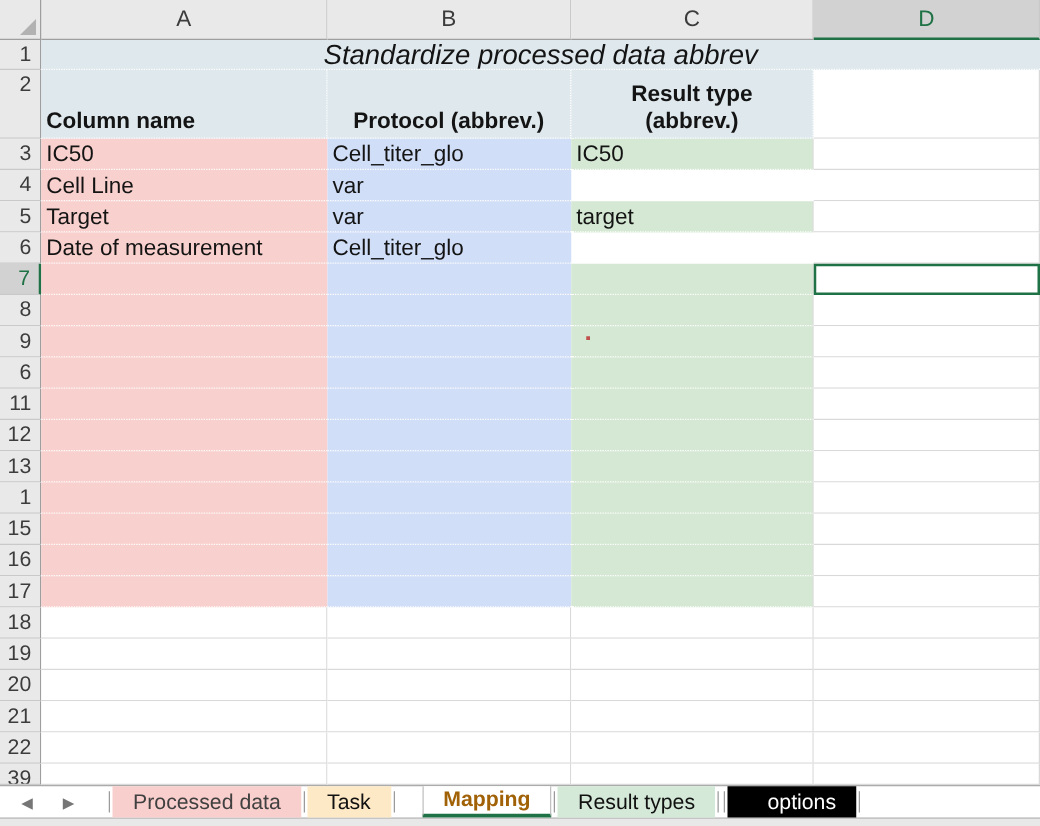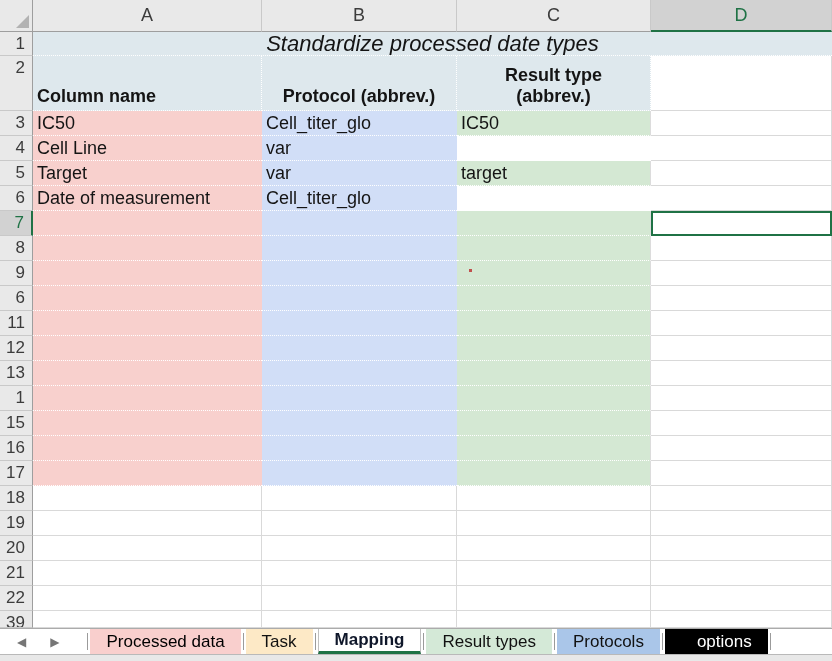--- a/index.html
+++ b/index.html
@@ -110,21 +110,21 @@
       <div class="rh" style="grid-area: 15 / 1;">1</div>
       <div class="rh" style="grid-area: 16 / 1;">15</div>
       <div class="rh" style="grid-area: 17 / 1;">16</div>
       <div class="rh" style="grid-area: 18 / 1;">17</div>
       <div class="rh" style="grid-area: 19 / 1;">18</div>
       <div class="rh" style="grid-area: 20 / 1;">19</div>
       <div class="rh" style="grid-area: 21 / 1;">20</div>
       <div class="rh" style="grid-area: 22 / 1;">21</div>
       <div class="rh" style="grid-area: 23 / 1;">22</div>
       <div class="rh" style="grid-area: 24 / 1;">39</div>
-      <div class="cell band" style="grid-area: 2 / 2 / auto / 6;">Standardize processed date types</div>
+      <div class="cell band" style="grid-area: 2 / 2 / auto / 6;">Standardize processed data abbrev</div>
       <div class="cell hdr2 a2" style="grid-area: 3 / 2;">Column name</div>
       <div class="cell hdr2 c2" style="grid-area: 3 / 4;">Result type
 (abbrev.)</div>
       <div class="cell hdr2 b2" style="grid-area: 3 / 3;">Protocol (abbrev.)</div>
       <div class="cell white" style="grid-area: 3 / 5;"></div>
       <div class="cell fillA" style="grid-area: 4 / 2;">IC50</div>
       <div class="cell fillB" style="grid-area: 4 / 3;">Cell_titer_glo</div>
       <div class="cell fillC" style="grid-area: 4 / 4;">IC50</div>
       <div class="cell white" style="grid-area: 4 / 5;"></div>
       <div class="cell fillA" style="grid-area: 5 / 2;">Cell Line</div>
@@ -208,28 +208,27 @@
       <div class="cell white" style="grid-area: 24 / 4;"></div>
       <div class="cell white" style="grid-area: 24 / 5;"></div>
     </div>
   <div class="tabbar">
     <div class="nav">
       <span>◀</span>
       <span>▶</span>
     </div>
     <div class="tabs" id="tabs">
         <span class="tabdiv"></span>
-        <div class="tab" style="background: rgb(249, 207, 205); color: #000000;">Processed data</div>
+        <div class="tab" style="background: rgb(249, 207, 205); color: #404040;">Processed data</div>
         <span class="tabdiv"></span>
         <div class="tab" style="background: rgb(253, 233, 198); color: rgb(17, 17, 17);">Task</div>
         <span class="tabdiv"></span>
-        <div class="tab active" style="background: rgb(255, 255, 255); color: #0f172a;">Mapping</div>
+        <div class="tab active" style="background: rgb(255, 255, 255); color: #a16207; margin-left: 20px;">Mapping</div>
         <span class="tabdiv"></span>
         <div class="tab" style="background: rgb(212, 233, 215); color: rgb(17, 17, 17);">Result types</div>
         <span class="tabdiv"></span>
-        <div class="tab" style="background: rgb(170, 198, 233); color: rgb(17, 17, 17);">Protocols</div>
         <span class="tabdiv"></span>
         <div class="tab" style="background: rgb(0, 0, 0); color: rgb(255, 255, 255); padding-left: 32px;">options</div>
         <span class="tabdiv"></span>
       </div>
   </div>
   <div class="strip"></div>
 </div>
 
 </body></html>

